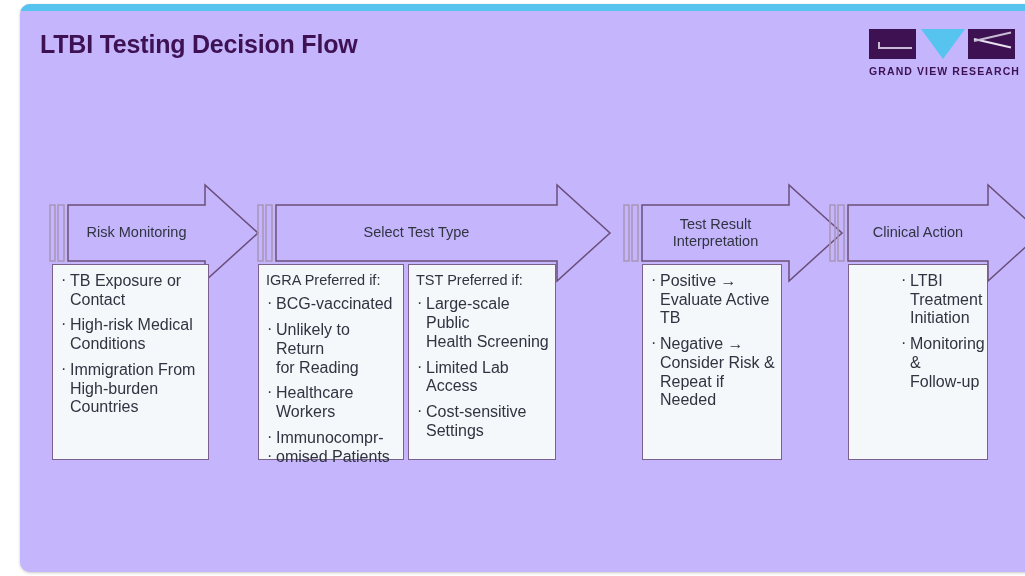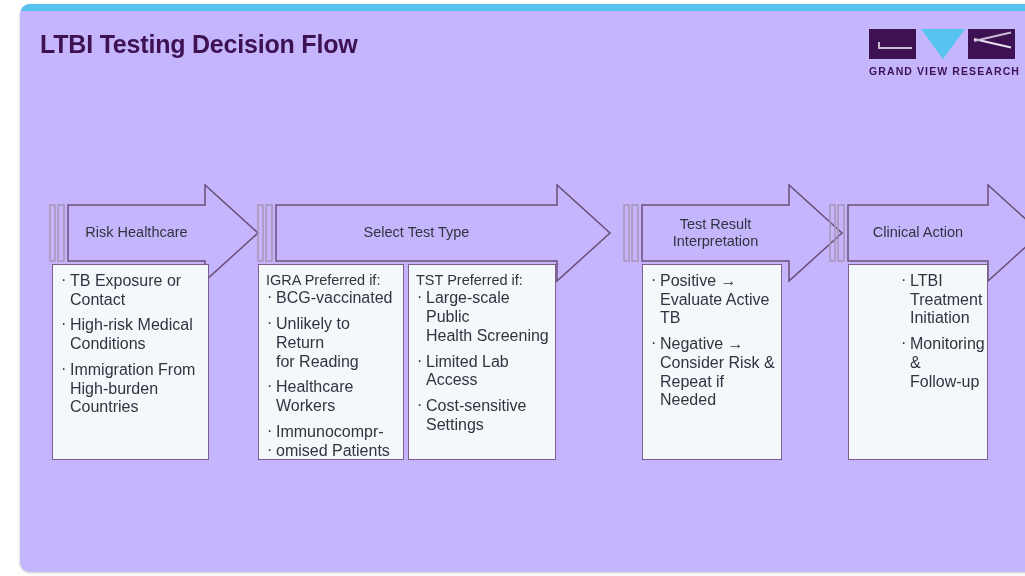--- a/index.html
+++ b/index.html
@@ -53,21 +53,21 @@
     text-align:center;font-size:14.5px;color:#2f3440;line-height:1.18;
     white-space:pre-line;
   }
 
   .detail-box{
     position:absolute;background:#f4f8fb;
     border:1.6px solid #7b5f8c;box-sizing:border-box;
   }
   .detail-inner{padding:7px 6px 6px 7px;}
   .dtitle{
-    font-size:14.5px;color:#2f3440;line-height:1.2;
+    font-size:14.5px;color:#2f3440;line-height:1.2;margin-bottom:6px;
     white-space:nowrap;
   }
   .blist{list-style:none;margin:0;padding:0;}
   .blist li{
     position:relative;padding-left:10px;font-size:16px;color:#2f3440;
     line-height:1.17;margin-bottom:7px;white-space:pre-line;
   }
   .blist li:before{
     content:"\00B7";position:absolute;left:1px;top:-1px;font-size:16px;color:#2f3440;
   }
@@ -114,21 +114,21 @@
           <rect x="604" y="201" width="5" height="56" stroke="#a995b5"></rect>
           <rect x="612" y="201" width="6" height="56" stroke="#a995b5"></rect>
           <path d="M622 201 L769 201 L769 181 L822 229 L769 277 L769 257 L622 257 Z"></path>
 
           <rect x="810" y="201" width="5" height="56" stroke="#a995b5"></rect>
           <rect x="818" y="201" width="6" height="56" stroke="#a995b5"></rect>
           <path d="M828 201 L968 201 L968 181 L1021 229 L968 277 L968 257 L828 257 Z"></path>
         </g>
       </svg>
 
-      <div class="chev-label" style="left:48px;top:201px;width:137px;height:56px;">Risk Healthcare</div>
+      <div class="chev-label" style="left:48px;top:201px;width:137px;height:56px;">Risk Monitoring</div>
 
       <div class="detail-box" style="left:32px;top:260px;width:157px;height:196px;">
         <div class="detail-inner">
           <ul class="blist">
             <li>TB Exposure or
 Contact</li>
             <li>High-risk Medical
 Conditions</li>
             <li>Immigration From
 High-burden

